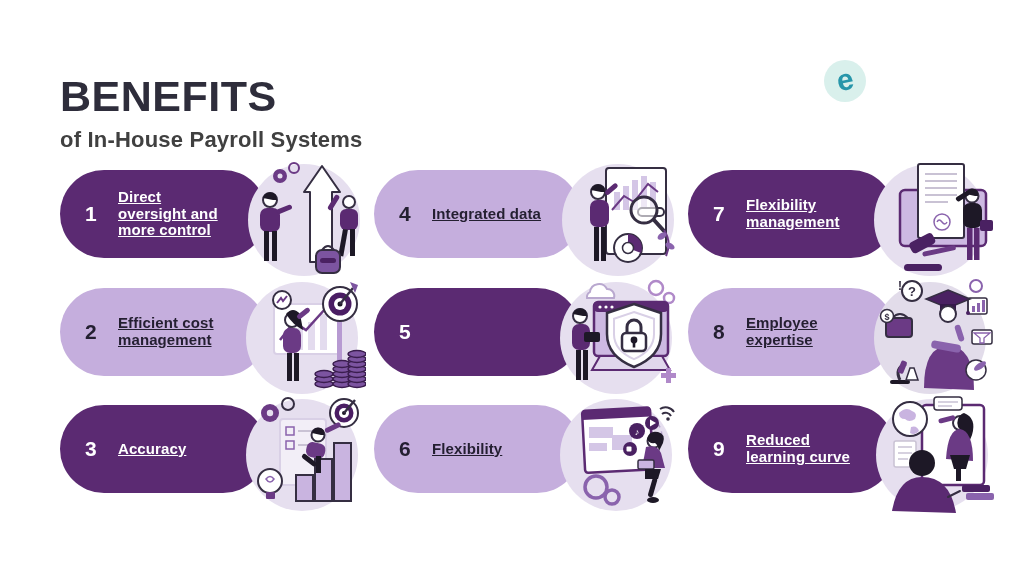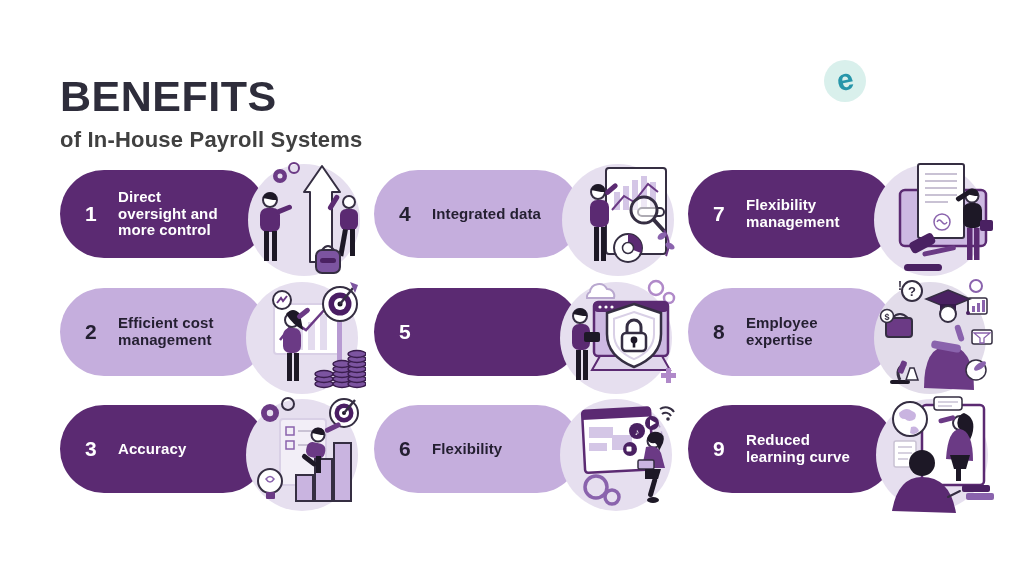--- a/index.html
+++ b/index.html
@@ -41,21 +41,21 @@
   .pill {
     position:absolute; left:0; top:12px; width:207px; height:88px;
     border-radius:44px; display:flex; align-items:center;
     padding-left:25px;
   }
   .pill.dark  { background:#5b2a72; color:#ffffff; }
   .pill.light { background:#c5aedd; color:#241f31; }
   .num { font-size:21px; font-weight:800; width:20px; flex:0 0 auto; }
   .label {
     font-size:15px; font-weight:600; line-height:1.13;
-    margin-left:13px; width:114px; letter-spacing:0.1px;
+    margin-left:13px; width:114px; letter-spacing:0.1px;text-decoration:underline;
   }
   .illus { position:absolute; right:0; top:0; width:130px; height:124px; }
   .illus svg { width:130px; height:124px; display:block; }
 </style>
 </head>
 <body>
 
 <div class="stage">
 
   <div class="title-block">

